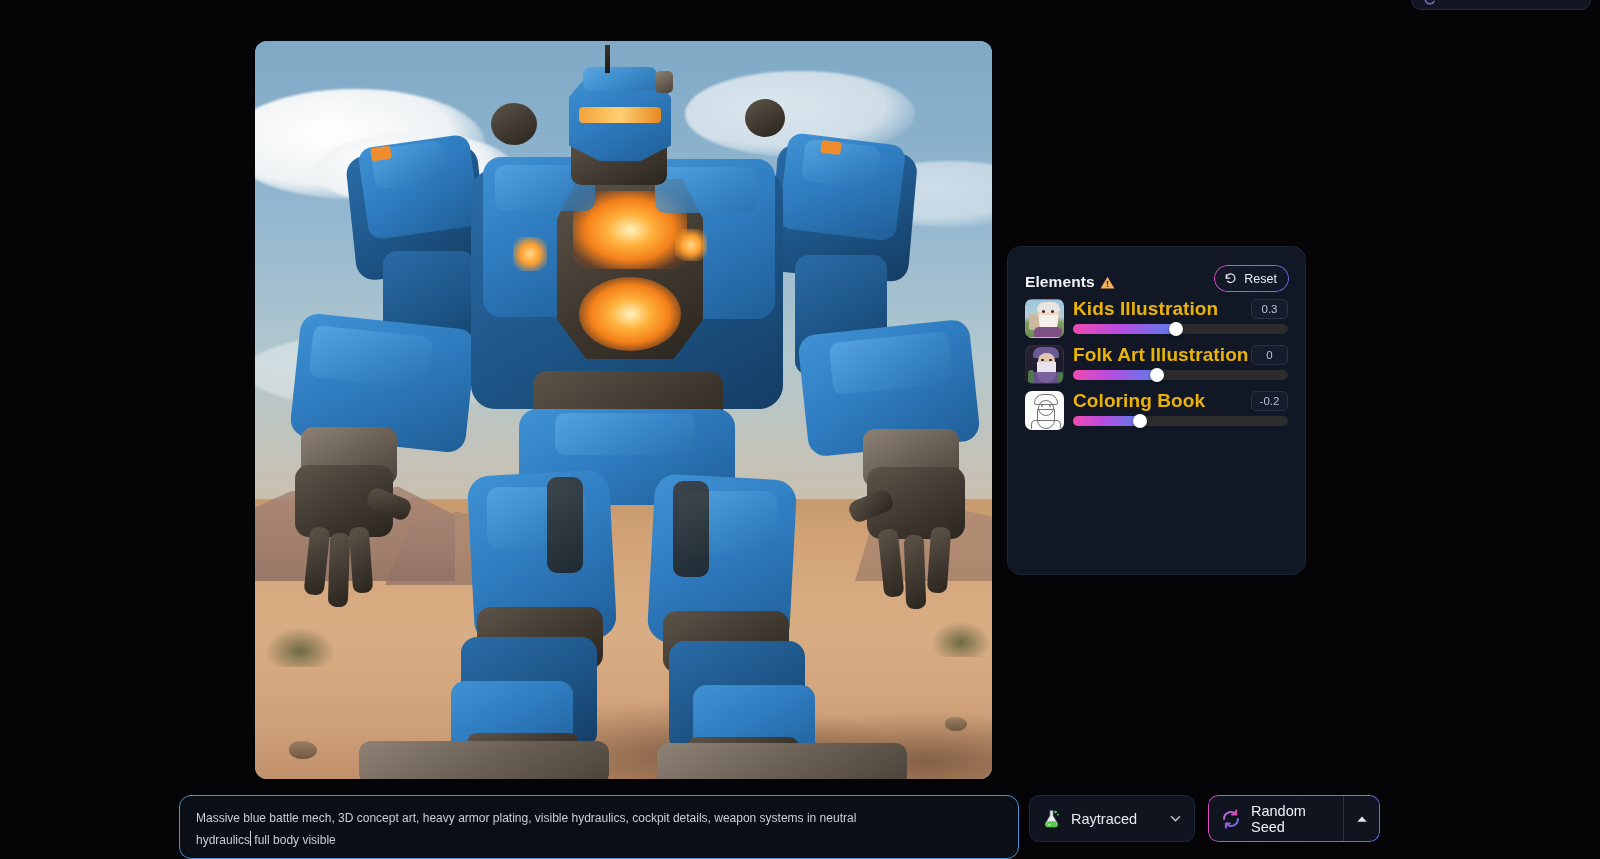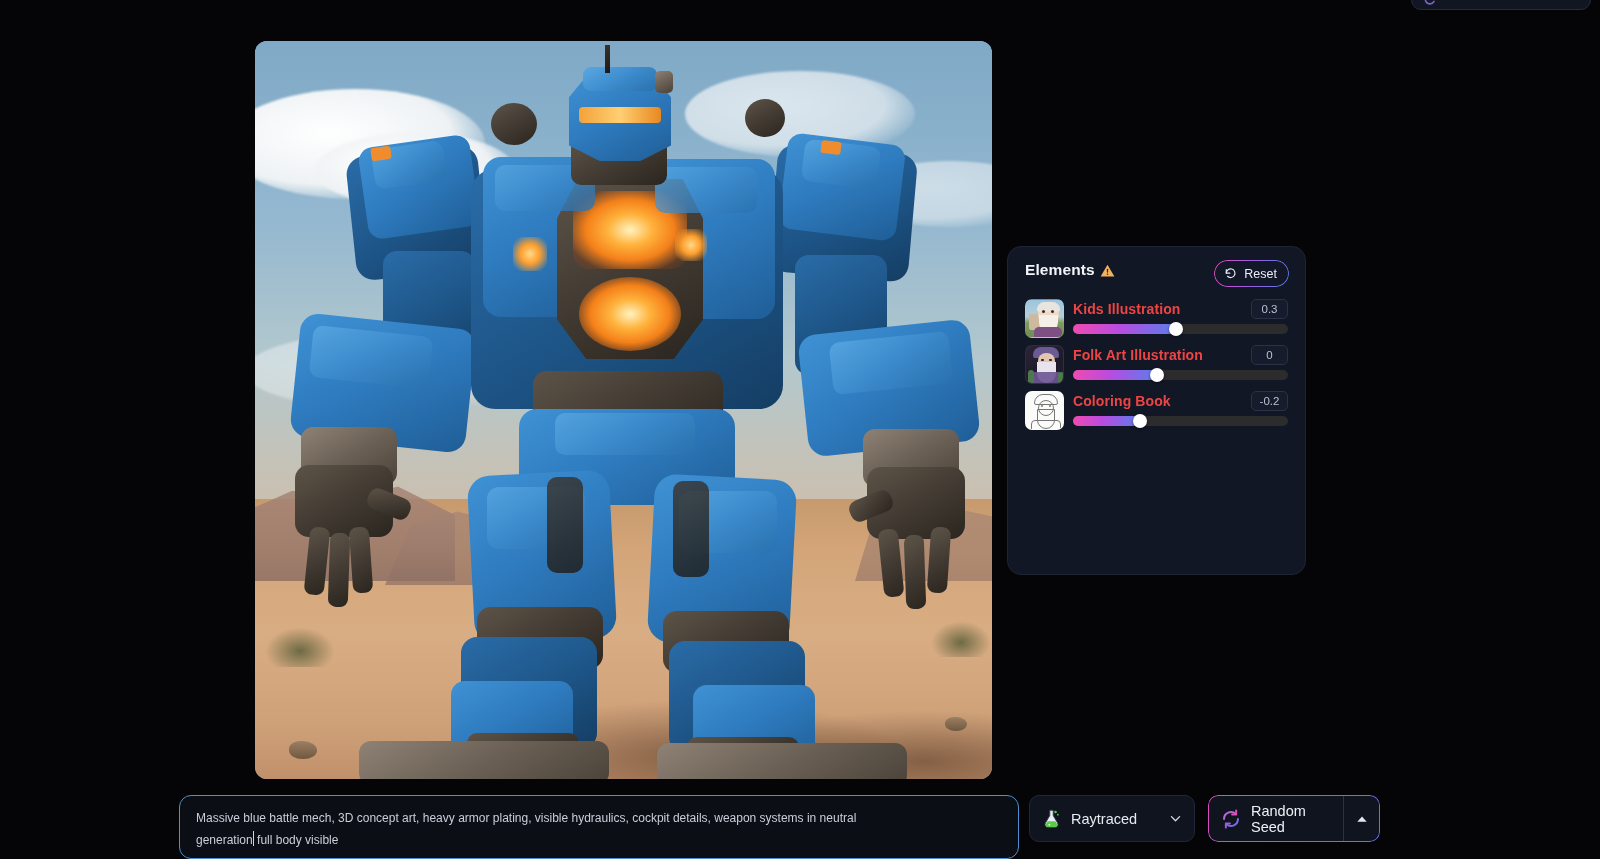--- a/index.html
+++ b/index.html
@@ -82,21 +82,21 @@
   
   .elements-panel {
     position: absolute; left: 1007px; top: 246px;
     width: 299px; height: 329px;
     background: #121726;
     border: 1px solid #1e2436;
     border-radius: 14px;
     padding: 14px 17px 0 17px;
   }
   .panel-head {
-    display: flex; align-items: flex-start; justify-content: space-between;
+    display: flex; align-items: flex-end; justify-content: space-between;
     height: 30px; margin-bottom: 8px;
   }
   .panel-title-group { display: flex; align-items: center; gap: 5px; }
   .panel-title { color: #f1f3f8; font-size: 15.5px; font-weight: 700; letter-spacing: .1px; }
   .warn-tri { width: 15px; height: 15px; display: block; }
   .reset-btn {
     position: relative; display: flex; align-items: center; gap: 7px;
     height: 25px; padding: 0 11px 0 9px;
     border-radius: 13px; background: #131828;
     color: #e9ecf3; font-size: 12.5px; font-weight: 400;
@@ -116,21 +116,21 @@
     width: 39px; height: 39px; border-radius: 7px; flex: 0 0 39px;
     overflow: hidden; position: relative;
     border: 1px solid rgba(255,255,255,.07);
   }
   .el-thumb .tfig { position: absolute; }
   .el-body { flex: 1 1 auto; min-width: 0; }
   .el-top {
     display: flex; align-items: center; justify-content: space-between;
     height: 20px; margin-bottom: 4px;
   }
-  .el-name { color: #ef4444; font-size: 14px; font-weight: 700; letter-spacing: .1px; }
+  .el-name { color: #eab308; font-size: 19px; font-weight: 700; letter-spacing: .1px; }
   .el-val {
     min-width: 37px; height: 20px; line-height: 18px; text-align: center;
     border: 1px solid #2b3247; border-radius: 5px; background: #161c2c;
     color: #b9c0d1; font-size: 11.5px; padding: 0 7px;
   }
   .slider { position: relative; height: 12px; width: 100%; }
   .slider-track {
     position: absolute; left: 0; top: 1px; width: 100%; height: 10px;
     border-radius: 6px; background: #2c2c2c;
   }
@@ -410,21 +410,21 @@
         <div class="slider-track"></div>
         <div class="slider-fill" style="width:31%;"></div>
         <div class="slider-thumb" style="left:calc(31% - 7px);"></div>
       </div>
     </div>
   </div>
 
 </div>
 
 <div class="prompt-box">
-  <div class="prompt-text"><span>Massive blue battle mech, 3D concept art, heavy armor plating, visible hydraulics, cockpit details, weapon systems in neutral</span><br><span>generation</span><span class="caret"></span><span> full body visible</span></div>
+  <div class="prompt-text"><span>Massive blue battle mech, 3D concept art, heavy armor plating, visible hydraulics, cockpit details, weapon systems in neutral</span><br><span>hydraulics</span><span class="caret"></span><span> full body visible</span></div>
 </div>
 
 <div class="style-select">
   <span class="flask">
     <svg width="21" height="21" viewBox="0 0 24 24">
       <path d="M10 2.5h4v6.2l5 8.4a3 3 0 0 1-2.6 4.5H7.6A3 3 0 0 1 5 17.1l5-8.4z" fill="#e9eef2" stroke="#2d3a45" stroke-width="1.1"></path>
       <path d="M7.6 15.2h8.8l2.1 3.5a2.2 2.2 0 0 1-1.9 3.3H7.4a2.2 2.2 0 0 1-1.9-3.3z" fill="#5cc94a"></path>
       <circle cx="16.6" cy="4.6" r="1.5" fill="#5cc94a"></circle>
       <circle cx="19.3" cy="7.6" r="1" fill="#5cc94a"></circle>
       <circle cx="9.6" cy="19" r="1" fill="#eafce6"></circle>

